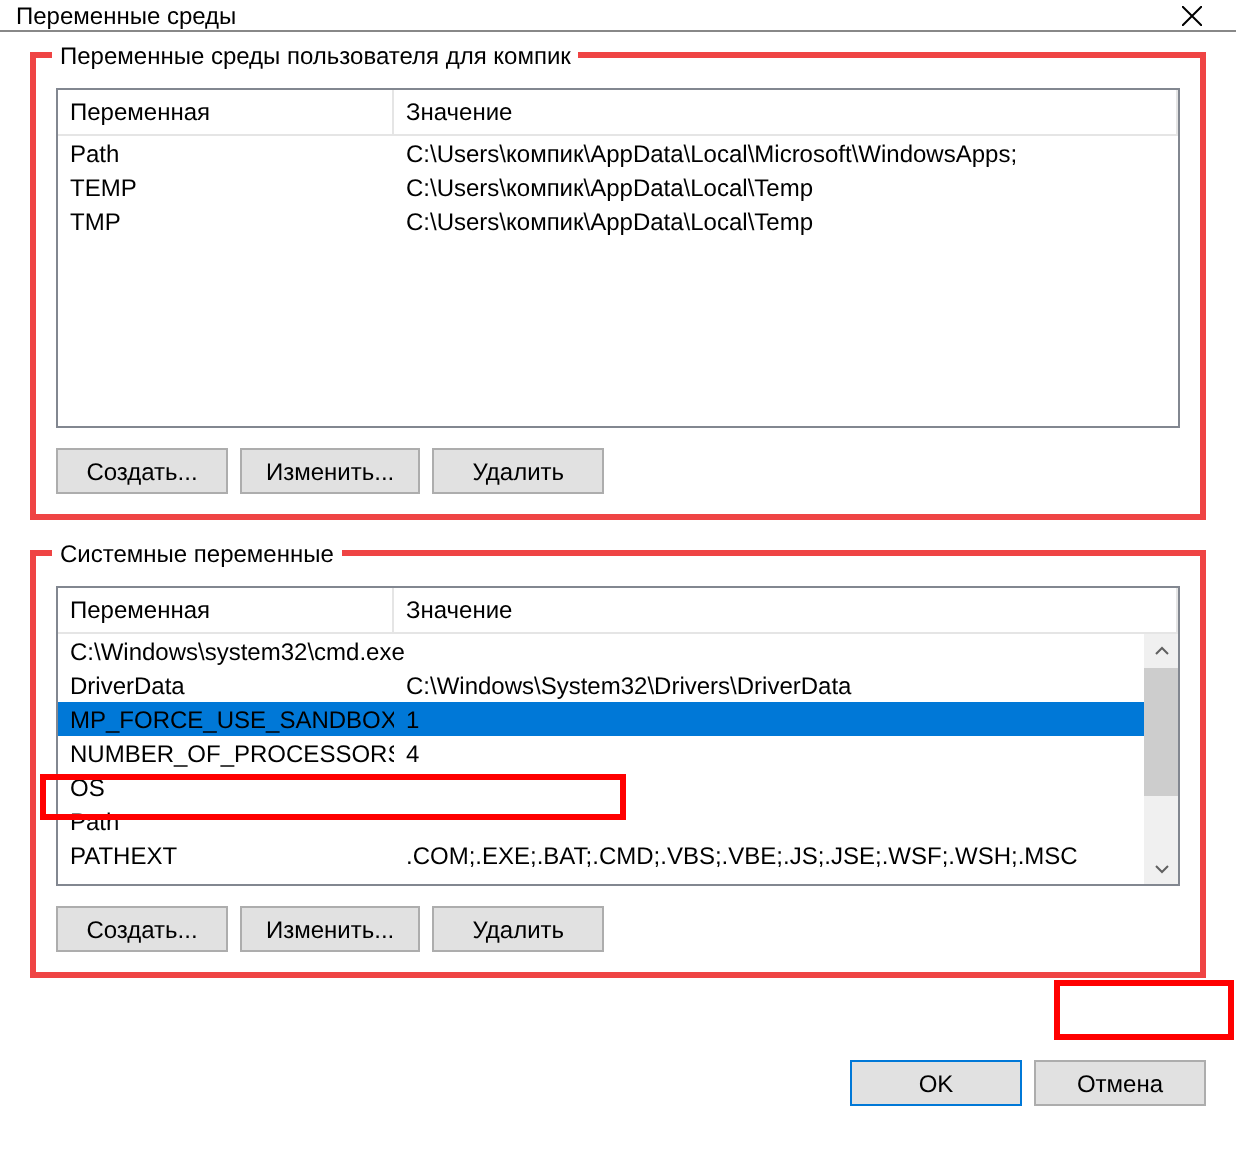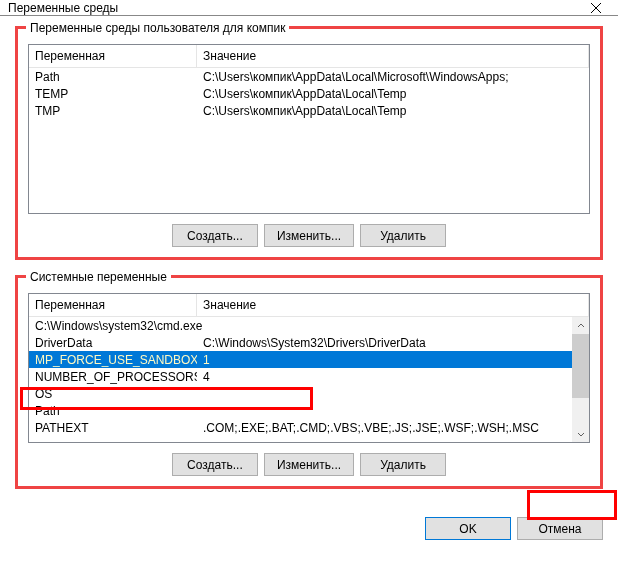--- a/index.html
+++ b/index.html
@@ -11,31 +11,31 @@
 .content { padding: 10px 15px; }
 .groupbox { border: 3px solid #ef4444; margin-bottom: 15px; position: relative; padding: 15px 10px 10px; }
 .groupbox-title { position: absolute; top: -8px; left: 8px; background: #fff; padding: 0 4px; font-size: 12px; }
 .table-container { border: 1px solid #828790; background: #fff; height: 170px; position: relative; overflow: hidden; }
 .table-header { display: flex; border-bottom: 1px solid #e5e5e5; background: #fff; }
 .table-header-cell { padding: 4px 6px; border-right: 1px solid #e5e5e5; font-weight: normal; }
 .col-name { width: 168px; }
 .col-value { flex: 1; }
 .table-body { overflow-y: auto; }
 .table-row { display: flex; height: 17px; align-items: center; white-space: nowrap; overflow: hidden; }
-.table-row.selected { background: #0078d7; color: #fef9c3; }
+.table-row.selected { background: #0078d7; color: #000000; }
 .table-cell { padding: 0 6px; overflow: hidden; text-overflow: clip; }
 .scrollbar-v { position: absolute; right: 0; top: 23px; bottom: 0; width: 17px; background: #f0f0f0; }
 .scrollbar-btn { height: 17px; background: #f0f0f0; display: flex; align-items: center; justify-content: center; }
 .scrollbar-btn svg { width: 8px; height: 8px; }
 .scrollbar-track { position: absolute; top: 17px; bottom: 17px; left: 0; right: 0; background: #f0f0f0; }
 .scrollbar-thumb { position: absolute; left: 0; right: 0; top: 0; height: 70%; background: #cdcdcd; }
 .scrollbar-btn.bottom { position: absolute; bottom: 0; left: 0; right: 0; }
-.button-row { display: flex; justify-content: center; gap: 6px; margin-top: 10px; }
+.button-row { display: flex; justify-content: flex-start; gap: 6px; margin-top: 10px; }
 .btn { min-width: 86px; height: 23px; border: 1px solid #adadad; background: #e1e1e1; padding: 0 12px; cursor: pointer; font-size: 12px; }
-.dialog-buttons { display: flex; justify-content: flex-end; gap: 6px; padding-right: 15px; margin-top: 3px; }
+.dialog-buttons { display: flex; justify-content: flex-end; gap: 6px; padding-right: 15px; margin-top: 16px; }
 .highlight-red { border: 3px solid #ff0000; position: absolute; pointer-events: none; }
 .highlight-row { left: 20px; top: 387px; width: 293px; height: 23px; }
 .highlight-delete { left: 527px; top: 490px; width: 90px; height: 30px; }
 </style>
 </head>
 <body>
 
 <div class="titlebar">
   <span class="titlebar-title">Переменные среды</span>
   <div class="close-btn">

